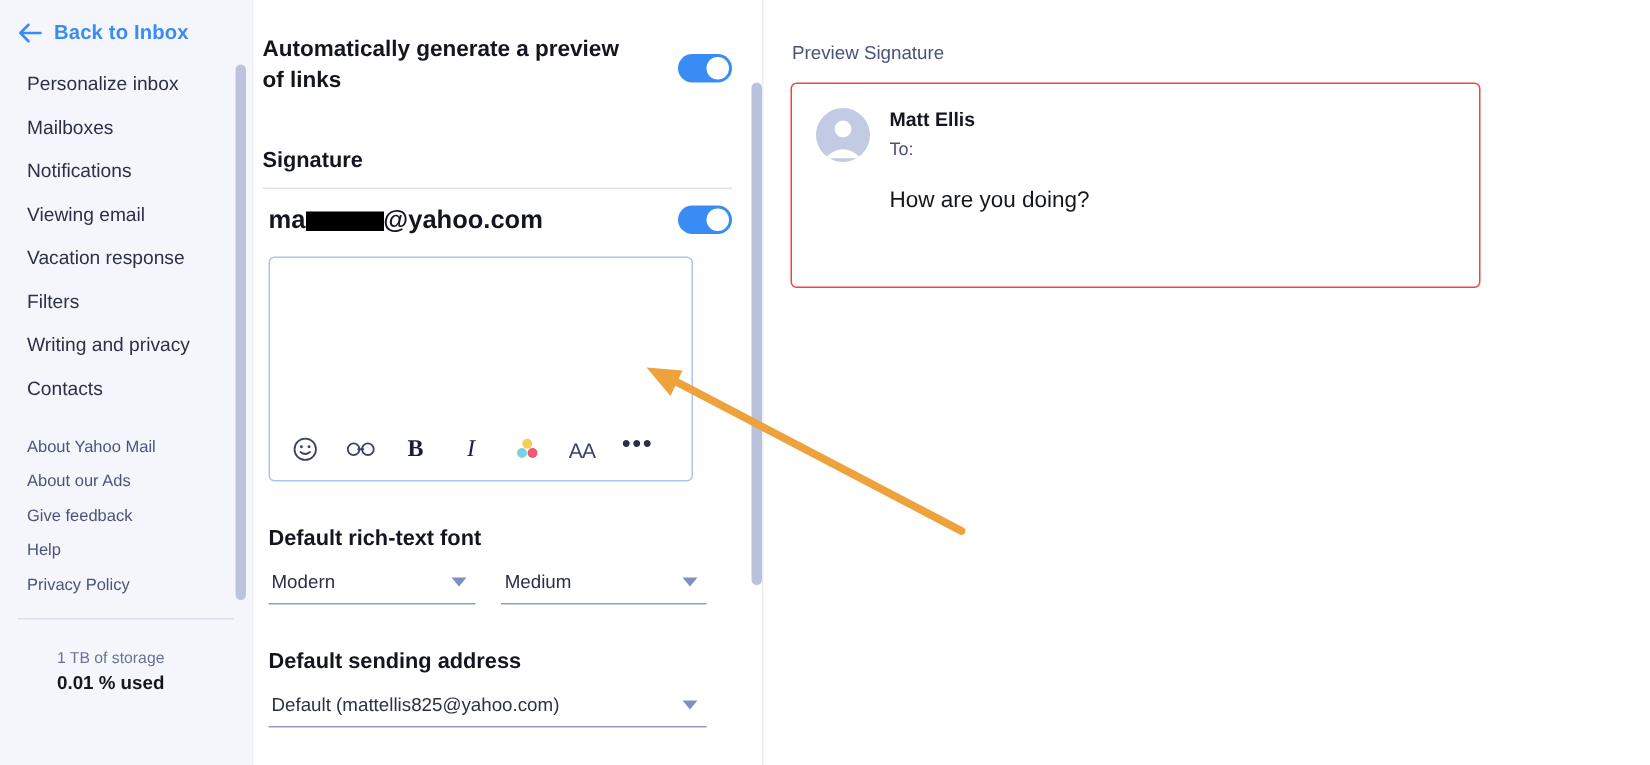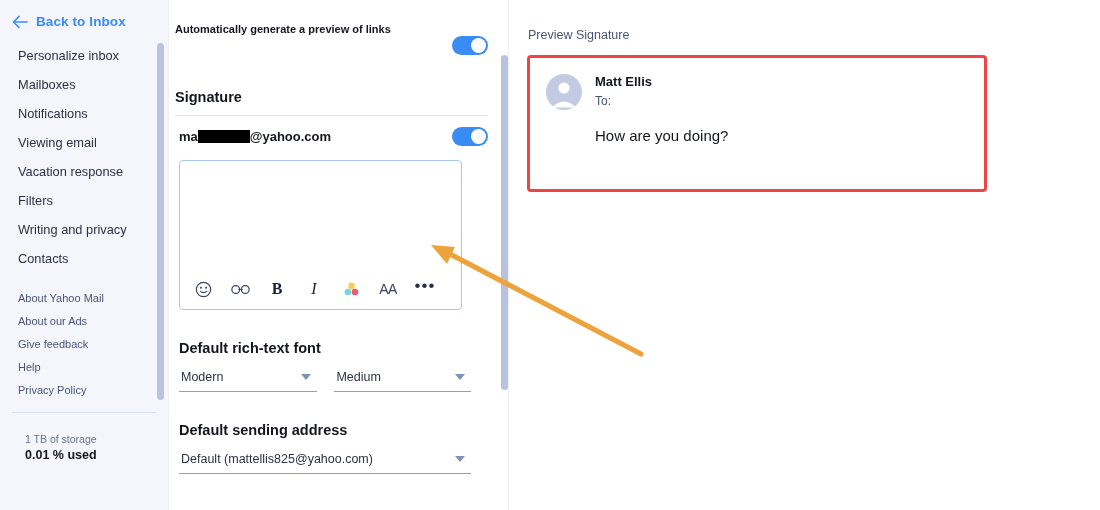--- a/index.html
+++ b/index.html
@@ -80,21 +80,21 @@
     color: #4a5478;
     margin-bottom: 11px;
     cursor: pointer;
   }
   .sb-divider {
     margin: 16px 12px 0 12px;
     height: 1px;
     background: #d8ddf0;
   }
   .storage {
-    padding-left: 25px;
+    padding-left: 38px;
     margin-top: 20px;
   }
   .storage-total {
     font-size: 10.5px;
     color: #6b7394;
     margin-bottom: 3px;
   }
   .storage-used {
     font-size: 12.5px;
     color: #14161f;
@@ -123,26 +123,25 @@
   .settings-inner {
     padding: 0 20px 0 6px;
   }
   .row-toggle {
     display: flex;
     align-items: flex-start;
     justify-content: space-between;
     padding: 22px 0 0 0;
   }
   .row-toggle .rt-label {
-    font-size: 11px;
+    font-size: 15px;
     font-weight: 700;
     color: #14161f;
     line-height: 1.42;
     max-width: 245px;
-    text-align: center;
   }
   .toggle {
     width: 36px; height: 19px;
     border-radius: 10px;
     background: #3a8cf5;
     position: relative;
     flex: 0 0 36px;
     margin-top: 14px;
     cursor: pointer;
   }
@@ -161,21 +160,21 @@
   }
   .sig-row {
     display: flex;
     align-items: center;
     justify-content: space-between;
     border-top: 1px solid #dfe3f0;
     margin-top: 10px;
     padding-top: 11px;
   }
   .sig-email {
-    font-size: 13px;
+    font-size: 17px;
     font-weight: 700;
     color: #14161f;
     position: relative;
     padding-left: 4px;
     white-space: nowrap;
   }
   .redaction {
     display: inline-block;
     background: #000000;
     width: 52px;
@@ -292,21 +291,21 @@
   }
   .preview-title {
     font-size: 12.5px;
     color: #4a5478;
     margin-bottom: 13px;
     padding-left: 1px;
   }
   .preview-card {
     width: 460px;
     height: 137px;
-    border: 3px solid #ef4444;
+    border: 1px solid #ef4444;
     border-radius: 4px;
     background: #ffffff;
     padding: 16px 0 0 16px;
     position: relative;
   }
   .pc-head {
     display: flex;
     gap: 13px;
     align-items: flex-start;
   }

